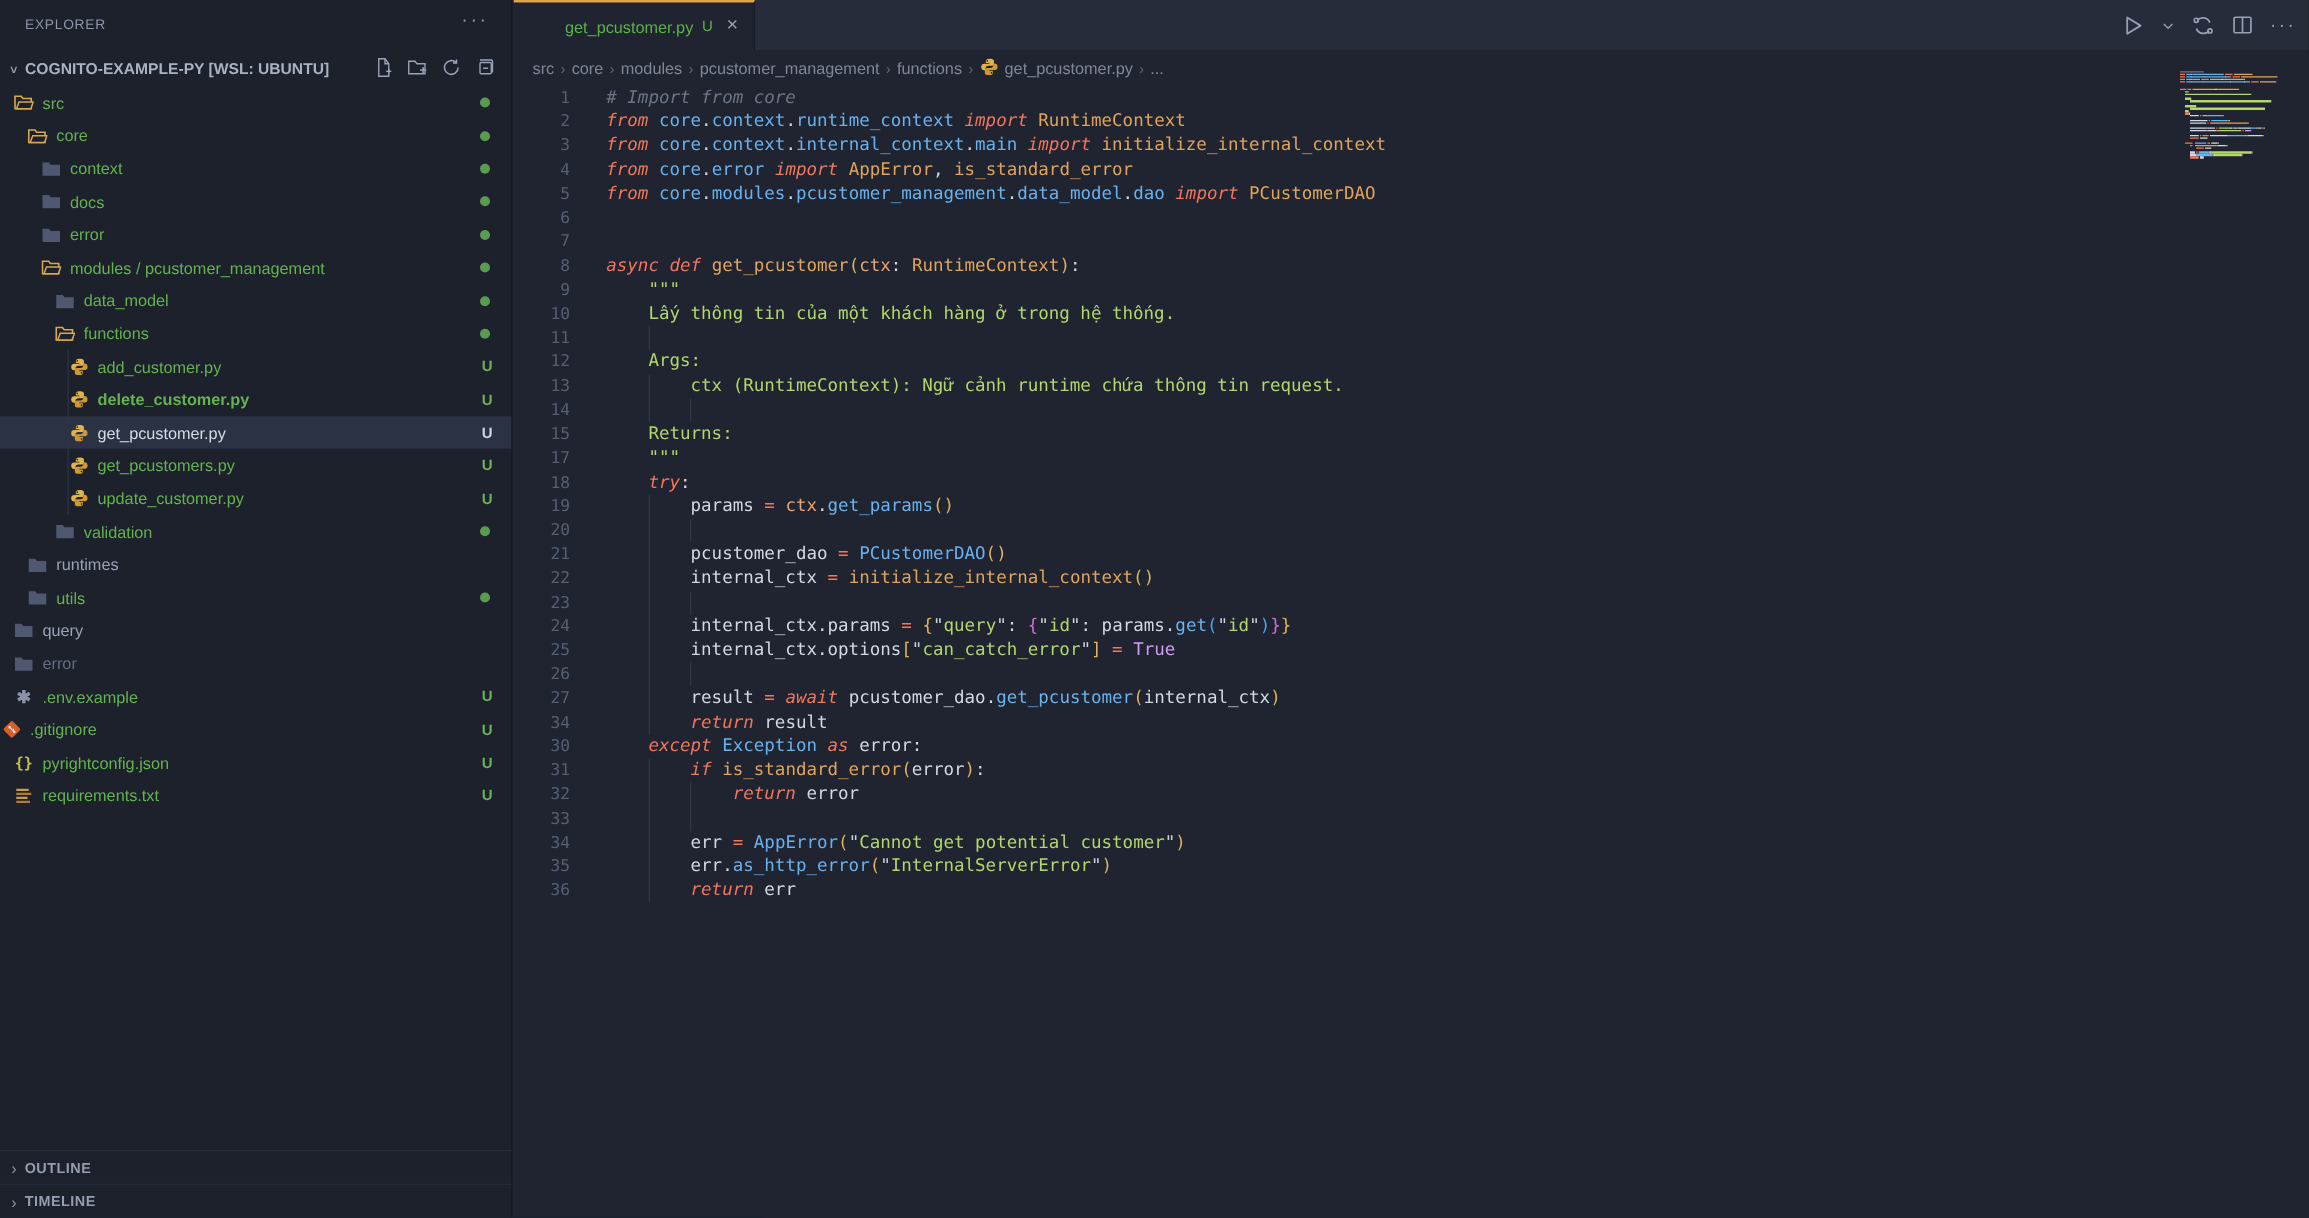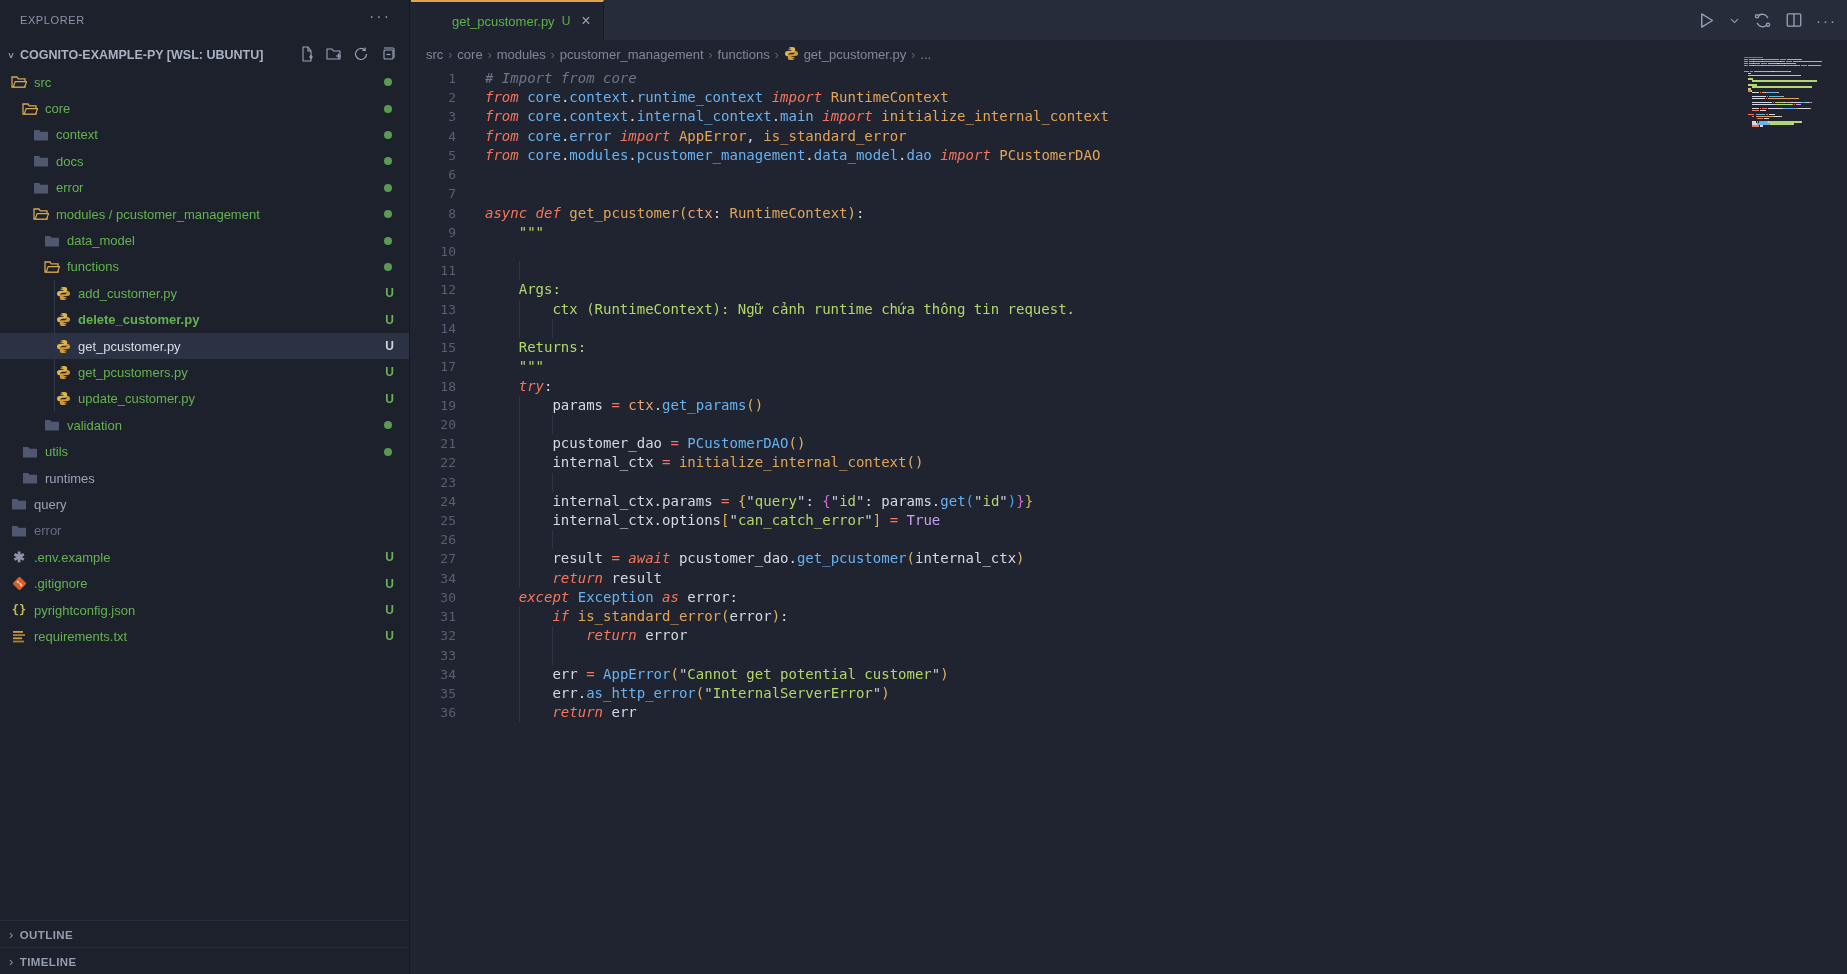--- a/index.html
+++ b/index.html
@@ -236,31 +236,31 @@
           </span>
           <span class="tlabel" style="color: rgb(101, 179, 80);">validation</span>
           <span class="tdot"></span>
         </div>
         <div class="trow" style="padding-left: 21px;">
           <span class="ticon">
             <svg width="16" height="14" viewBox="0 0 16 14">
               <path d="M1 2h5.2l1.3 1.7H15v8.8H1z" fill="#4f5870"></path>
             </svg>
           </span>
+          <span class="tlabel" style="color: rgb(154, 163, 181);">runtimes</span>
+        </div>
+        <div class="trow" style="padding-left: 21px;">
+          <span class="ticon">
+            <svg width="16" height="14" viewBox="0 0 16 14">
+              <path d="M1 2h5.2l1.3 1.7H15v8.8H1z" fill="#4f5870"></path>
+            </svg>
+          </span>
           <span class="tlabel" style="color: rgb(101, 179, 80);">utils</span>
           <span class="tdot"></span>
         </div>
-        <div class="trow" style="padding-left: 21px;">
-          <span class="ticon">
-            <svg width="16" height="14" viewBox="0 0 16 14">
-              <path d="M1 2h5.2l1.3 1.7H15v8.8H1z" fill="#4f5870"></path>
-            </svg>
-          </span>
-          <span class="tlabel" style="color: rgb(154, 163, 181);">runtimes</span>
-        </div>
         <div class="trow" style="padding-left: 10px;">
           <span class="ticon">
             <svg width="16" height="14" viewBox="0 0 16 14">
               <path d="M1 2h5.2l1.3 1.7H15v8.8H1z" fill="#4f5870"></path>
             </svg>
           </span>
           <span class="tlabel" style="color: rgb(154, 163, 181);">query</span>
         </div>
         <div class="trow" style="padding-left: 10px;">
           <span class="ticon">
@@ -270,21 +270,21 @@
           </span>
           <span class="tlabel" style="color: rgb(101, 110, 129);">error</span>
         </div>
         <div class="trow" style="padding-left: 10px;">
           <span class="ticon">
             <span style="color:#8b93a5;font-size:14px;font-weight:bold;">✱</span>
           </span>
           <span class="tlabel" style="color: rgb(101, 179, 80);">.env.example</span>
           <span class="tbadge" style="color: rgb(108, 176, 90);">U</span>
         </div>
-        <div class="trow" style="padding-left: 10px;">
+        <div class="trow" style="">
           <span class="ticon">
             <svg width="15" height="15" viewBox="0 0 16 16">
               <rect x="2.6" y="2.6" width="10.8" height="10.8" rx="1.6" transform="rotate(45 8 8)" fill="#d75f2e"></rect>
               <circle cx="6.1" cy="6.1" r="1.1" fill="#f6e4da"></circle>
               <circle cx="10" cy="10" r="1.1" fill="#f6e4da"></circle>
               <path d="M6.6 6.8l2.6 2.6M9.3 7.2V9.3" stroke="#f6e4da" stroke-width=".9"></path>
             </svg>
           </span>
           <span class="tlabel" style="color: rgb(101, 179, 80);">.gitignore</span>
           <span class="tbadge" style="color: rgb(108, 176, 90);">U</span>
@@ -396,21 +396,21 @@
     <div id="code">
         <div class="cl"><span class="num">1</span><span class="ct"><span class="it" style="color: rgb(109, 118, 137);"># Import from core</span></span></div>
         <div class="cl"><span class="num">2</span><span class="ct"><span class="it" style="color: rgb(247, 117, 91);">from</span><span style="color: rgb(211, 217, 228);"> </span><span style="color: rgb(104, 178, 240);">core</span><span style="color: rgb(211, 217, 228);">.</span><span style="color: rgb(104, 178, 240);">context</span><span style="color: rgb(211, 217, 228);">.</span><span style="color: rgb(104, 178, 240);">runtime_context</span><span style="color: rgb(211, 217, 228);"> </span><span class="it" style="color: rgb(247, 117, 91);">import</span><span style="color: rgb(211, 217, 228);"> </span><span style="color: rgb(226, 165, 88);">RuntimeContext</span></span></div>
         <div class="cl"><span class="num">3</span><span class="ct"><span class="it" style="color: rgb(247, 117, 91);">from</span><span style="color: rgb(211, 217, 228);"> </span><span style="color: rgb(104, 178, 240);">core</span><span style="color: rgb(211, 217, 228);">.</span><span style="color: rgb(104, 178, 240);">context</span><span style="color: rgb(211, 217, 228);">.</span><span style="color: rgb(104, 178, 240);">internal_context</span><span style="color: rgb(211, 217, 228);">.</span><span style="color: rgb(104, 178, 240);">main</span><span style="color: rgb(211, 217, 228);"> </span><span class="it" style="color: rgb(247, 117, 91);">import</span><span style="color: rgb(211, 217, 228);"> </span><span style="color: rgb(226, 165, 88);">initialize_internal_context</span></span></div>
         <div class="cl"><span class="num">4</span><span class="ct"><span class="it" style="color: rgb(247, 117, 91);">from</span><span style="color: rgb(211, 217, 228);"> </span><span style="color: rgb(104, 178, 240);">core</span><span style="color: rgb(211, 217, 228);">.</span><span style="color: rgb(104, 178, 240);">error</span><span style="color: rgb(211, 217, 228);"> </span><span class="it" style="color: rgb(247, 117, 91);">import</span><span style="color: rgb(211, 217, 228);"> </span><span style="color: rgb(226, 165, 88);">AppError</span><span style="color: rgb(211, 217, 228);">, </span><span style="color: rgb(226, 165, 88);">is_standard_error</span></span></div>
         <div class="cl"><span class="num">5</span><span class="ct"><span class="it" style="color: rgb(247, 117, 91);">from</span><span style="color: rgb(211, 217, 228);"> </span><span style="color: rgb(104, 178, 240);">core</span><span style="color: rgb(211, 217, 228);">.</span><span style="color: rgb(104, 178, 240);">modules</span><span style="color: rgb(211, 217, 228);">.</span><span style="color: rgb(104, 178, 240);">pcustomer_management</span><span style="color: rgb(211, 217, 228);">.</span><span style="color: rgb(104, 178, 240);">data_model</span><span style="color: rgb(211, 217, 228);">.</span><span style="color: rgb(104, 178, 240);">dao</span><span style="color: rgb(211, 217, 228);"> </span><span class="it" style="color: rgb(247, 117, 91);">import</span><span style="color: rgb(211, 217, 228);"> </span><span style="color: rgb(226, 165, 88);">PCustomerDAO</span></span></div>
         <div class="cl"><span class="num">6</span><span class="ct"></span></div>
         <div class="cl"><span class="num">7</span><span class="ct"></span></div>
         <div class="cl"><span class="num">8</span><span class="ct"><span class="it" style="color: rgb(247, 117, 91);">async</span><span style="color: rgb(211, 217, 228);"> </span><span class="it" style="color: rgb(247, 117, 91);">def</span><span style="color: rgb(211, 217, 228);"> </span><span style="color: rgb(226, 165, 88);">get_pcustomer</span><span style="color: rgb(220, 180, 95);">(</span><span style="color: rgb(239, 163, 111);">ctx</span><span style="color: rgb(211, 217, 228);">: </span><span style="color: rgb(226, 165, 88);">RuntimeContext</span><span style="color: rgb(220, 180, 95);">)</span><span style="color: rgb(211, 217, 228);">:</span></span></div>
         <div class="cl"><span class="num">9</span><span class="ct"><span style="color: rgb(211, 217, 228);">    </span><span style="color: rgb(178, 216, 106);">"""</span></span></div>
-        <div class="cl"><span class="num">10</span></div>
+        <div class="cl"><span class="num">10</span><span class="ct"><span style="color: rgb(178, 216, 106);">    Lấy thông tin của một khách hàng ở trong hệ thống.</span></span></div>
         <div class="cl"><div class="cguide" style="left: 107.64px;"></div><span class="num">11</span><span class="ct"></span></div>
         <div class="cl"><span class="num">12</span><span class="ct"><span style="color: rgb(178, 216, 106);">    Args:</span></span></div>
         <div class="cl"><div class="cguide" style="left: 107.64px;"></div><span class="num">13</span><span class="ct"><span style="color: rgb(178, 216, 106);">        ctx (RuntimeContext): Ngữ cảnh runtime chứa thông tin request.</span></span></div>
         <div class="cl"><div class="cguide" style="left: 107.64px;"></div><div class="cguide" style="left: 141.28px;"></div><span class="num">14</span><span class="ct"></span></div>
         <div class="cl"><span class="num">15</span><span class="ct"><span style="color: rgb(178, 216, 106);">    Returns:</span></span></div>
         <div class="cl"><span class="num">17</span><span class="ct"><span style="color: rgb(178, 216, 106);">    """</span></span></div>
         <div class="cl"><span class="num">18</span><span class="ct"><span style="color: rgb(211, 217, 228);">    </span><span class="it" style="color: rgb(247, 117, 91);">try</span><span style="color: rgb(211, 217, 228);">:</span></span></div>
         <div class="cl"><div class="cguide" style="left: 107.64px;"></div><span class="num">19</span><span class="ct"><span style="color: rgb(211, 217, 228);">        </span><span style="color: rgb(211, 217, 228);">params</span><span style="color: rgb(211, 217, 228);"> </span><span style="color: rgb(247, 117, 91);">=</span><span style="color: rgb(211, 217, 228);"> </span><span style="color: rgb(239, 163, 111);">ctx</span><span style="color: rgb(211, 217, 228);">.</span><span style="color: rgb(104, 178, 240);">get_params</span><span style="color: rgb(220, 180, 95);">(</span><span style="color: rgb(220, 180, 95);">)</span></span></div>
         <div class="cl"><div class="cguide" style="left: 107.64px;"></div><div class="cguide" style="left: 141.28px;"></div><span class="num">20</span><span class="ct"></span></div>
         <div class="cl"><div class="cguide" style="left: 107.64px;"></div><span class="num">21</span><span class="ct"><span style="color: rgb(211, 217, 228);">        </span><span style="color: rgb(211, 217, 228);">pcustomer_dao</span><span style="color: rgb(211, 217, 228);"> </span><span style="color: rgb(247, 117, 91);">=</span><span style="color: rgb(211, 217, 228);"> </span><span style="color: rgb(104, 178, 240);">PCustomerDAO</span><span style="color: rgb(220, 180, 95);">(</span><span style="color: rgb(220, 180, 95);">)</span></span></div>

